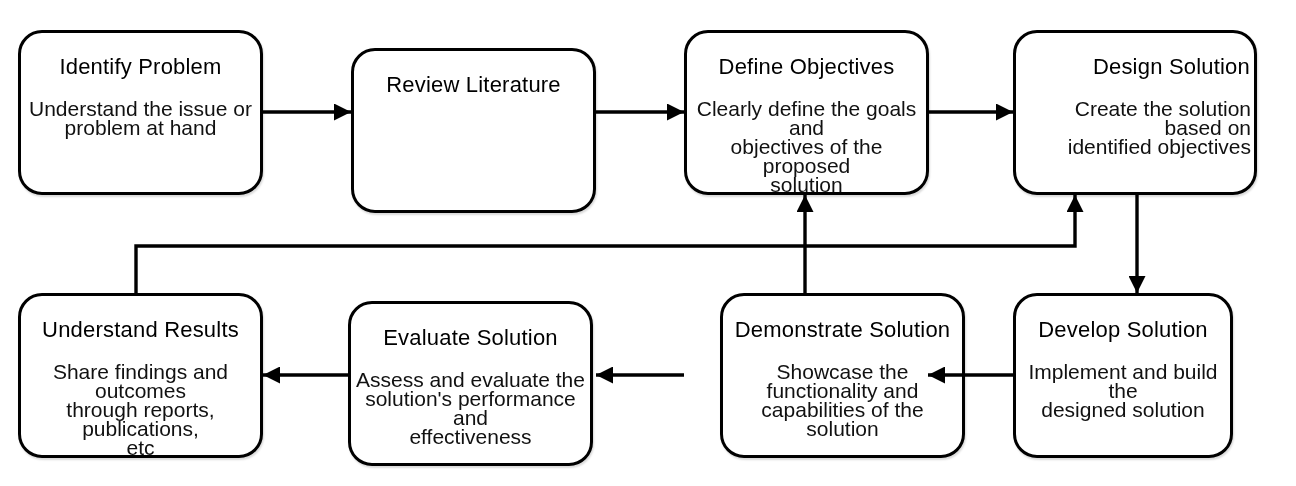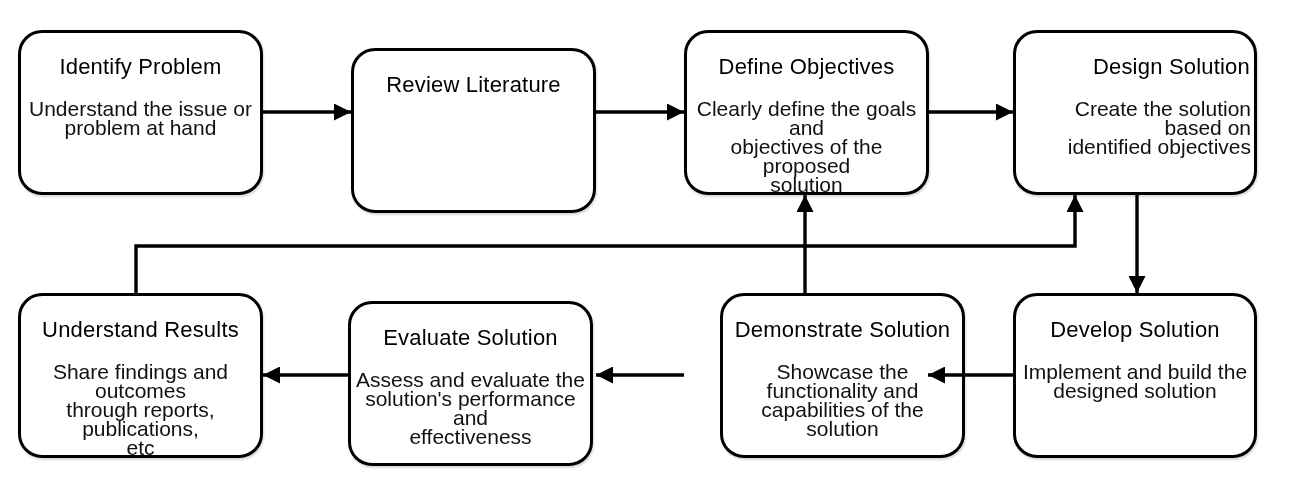--- a/index.html
+++ b/index.html
@@ -54,21 +54,21 @@
     white-space: pre-line;
   }
   
   .pos-r1c1 { left: 18px;   top: 30px; }
   .pos-r1c2 { left: 351px;  top: 48px; }
   .pos-r1c3 { left: 684px;  top: 30px; }
   .pos-r1c4 { left: 1013px; top: 30px; width: 244px; text-align: right; }
   .pos-r2c1 { left: 18px;   top: 293px; }
   .pos-r2c2 { left: 348px;  top: 293px; margin-top: 8px; }
   .pos-r2c3 { left: 720px;  top: 293px; }
-  .pos-r2c4 { left: 1013px; top: 293px; width: 244px; }
+  .pos-r2c4 { left: 1013px; top: 293px; width: 220px; }
 </style>
 </head>
 <body>
 
 <div class="canvas">
 
   <div class="node pos-r1c1">
     <div class="title">Identify Problem</div>
     <div class="desc">Understand the issue or
 problem at hand</div>

